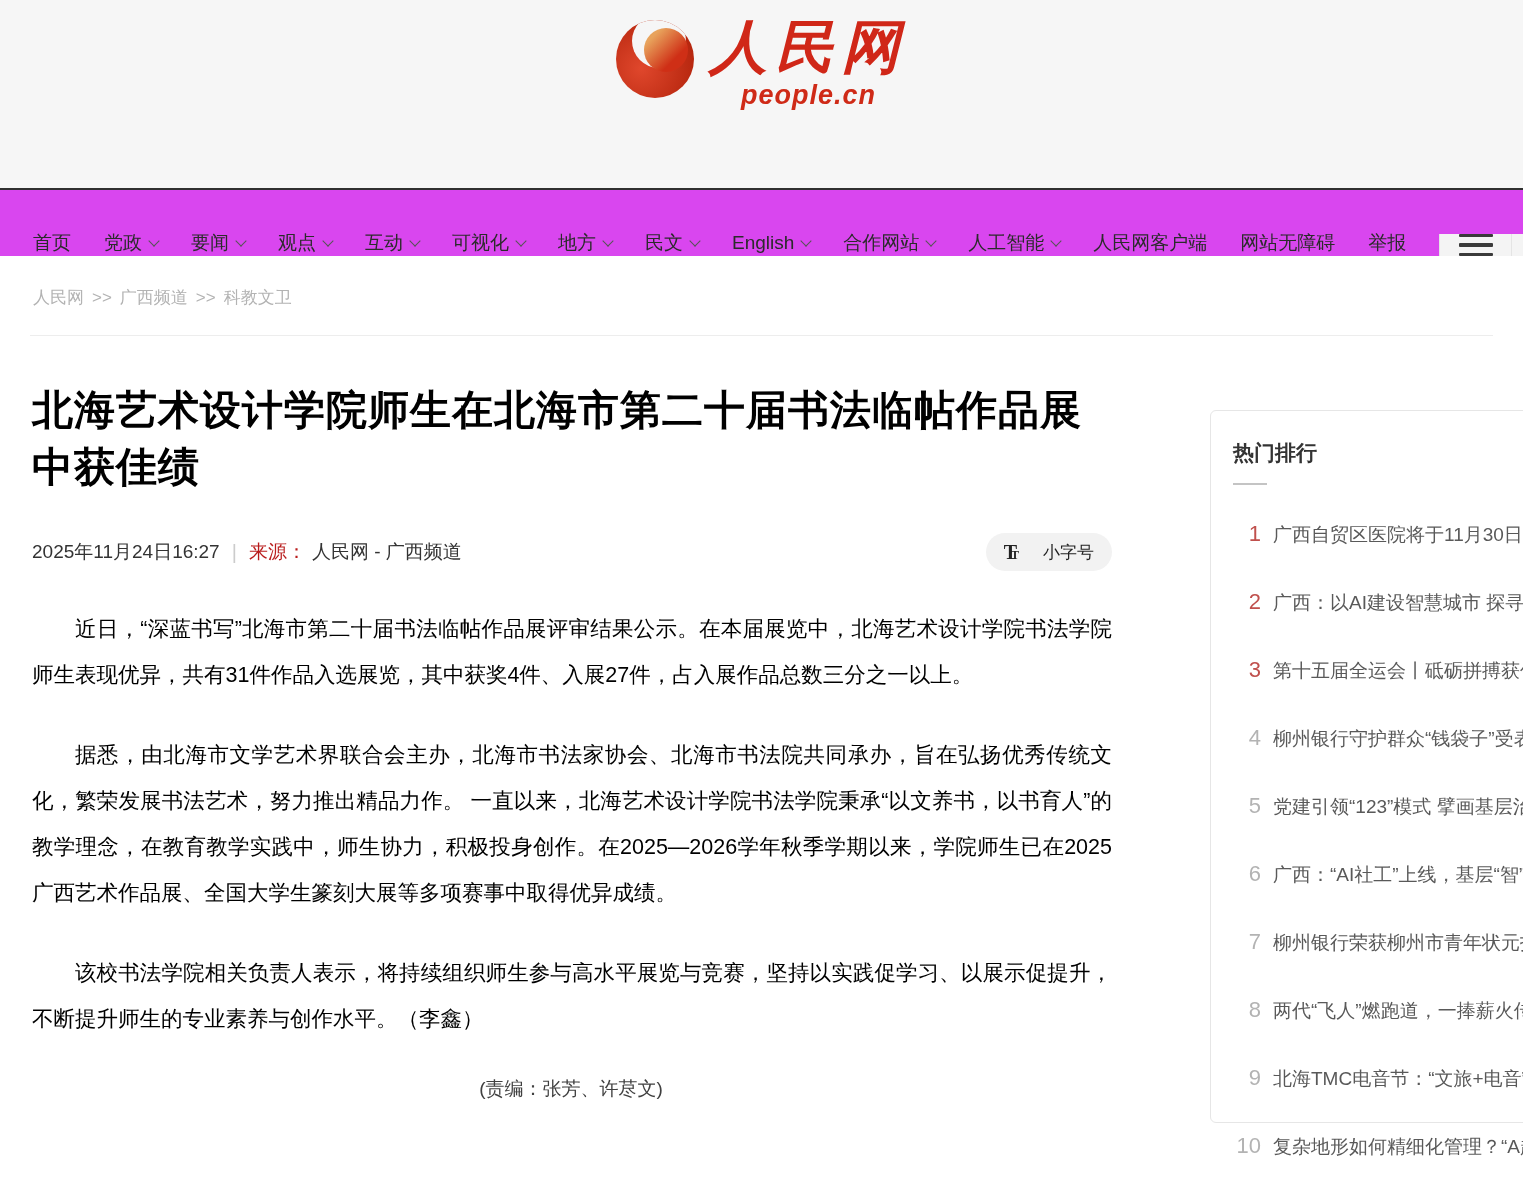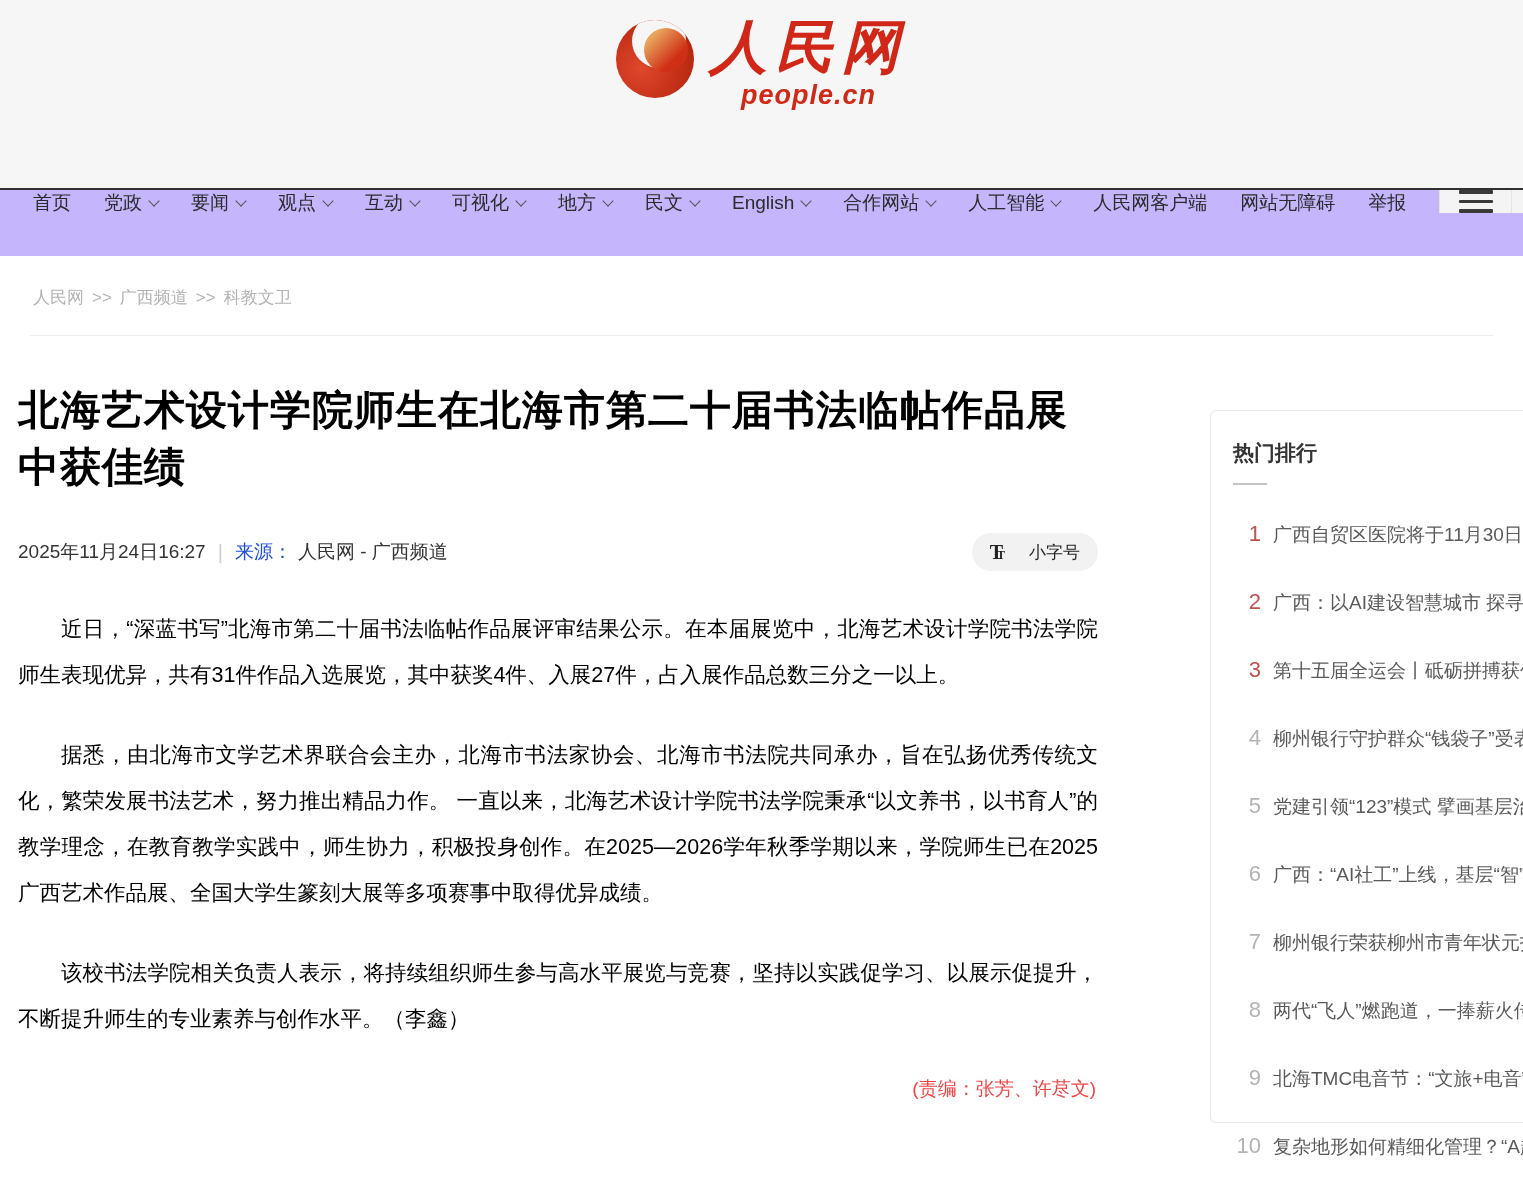--- a/index.html
+++ b/index.html
@@ -16,55 +16,55 @@
   .logo-ball .swirl { position:absolute; top:-6px; left:16px; width:54px; height:54px;
     border-radius:50%; background:#f6f6f6; }
   .logo-ball .swirl-inner { position:absolute; top:8px; left:28px; width:44px; height:44px;
     border-radius:50%; background:linear-gradient(135deg,#e8a35c 20%,#cf2f16 70%); }
   .logo-text { display:flex; flex-direction:column; align-items:center; }
   .logo-cn { font-family:"DejaVu Serif","Liberation Serif",serif; font-weight:bold;
     font-style:italic; font-size:58px; line-height:66px; color:#d02718; letter-spacing:8px; }
   .logo-en { font-size:27px; font-weight:bold; color:#cf2a17; letter-spacing:1px; margin-top:0px;font-style:italic; }
 
   
-  .main-nav { height:66px; background:#c4b5fd; display:flex; align-items:flex-start; }
+  .main-nav { height:66px; background:#d946ef; display:flex; align-items:flex-end; }
   .nav-items { display:flex; align-items:center; padding-left:33px; flex:1 1 auto; }
   .nav-item { display:flex; align-items:center; margin-right:33px; font-size:19px;
     color:#2b2b2b; text-decoration:none; white-space:nowrap; cursor:pointer; }
   .chev { display:inline-block; width:8px; height:8px; border-right:1.8px solid #555;
     border-bottom:1.8px solid #555; transform:rotate(45deg); margin-left:8px; margin-top:-4px; }
   .nav-right { display:flex; align-items:stretch; }
   .nav-right-btn { width:72px; background:#f4f4f4; border:none; border-left:1px solid #e4e4e4;
     display:flex; align-items:center; justify-content:center; cursor:pointer; }
   .hamburger { display:flex; flex-direction:column; gap:6px; }
   .hamburger i { display:block; width:34px; height:3.5px; background:#3a3a3a; border-radius:1px; }
 
   
   .breadcrumb { padding:30px 0 0 33px; font-size:17px; color:#b3b3b3; }
   .breadcrumb a { color:#b3b3b3; text-decoration:none; cursor:pointer; }
   .crumb-sep { margin:0 8px; }
   .divider { border:none; border-top:1px solid #ededed; margin:26px 30px 0 30px; }
 
   
-  .article { margin-left:18px; width:1080px; padding-top:46px; }
+  .article { margin-left:32px; width:1080px; padding-top:46px; }
   .article h1 { font-size:41px; font-weight:700; line-height:57px; color:#000; letter-spacing:1px; }
   .meta { display:flex; align-items:center; margin-top:36px; height:40px; }
   .meta .date { font-size:19px; color:#333; }
   .meta .pipe { font-size:20px; color:#ccc; margin:0 12px; }
-  .meta .src-label { font-size:19px; color:#1d4ed8; margin-right:6px; }
+  .meta .src-label { font-size:19px; color:#b91c1c; margin-right:6px; }
   .meta .src { font-size:19px; color:#333; text-decoration:none; cursor:pointer;text-align:center; }
   .fontsize-btn { margin-left:auto; display:flex; align-items:center; gap:24px;
     background:#f2f2f2; border:none; border-radius:19px; height:38px; padding:0 18px;
     font-size:17px; color:#222; cursor:pointer; }
   .tt-big { font-size:20px; font-weight:bold; font-family:"Liberation Serif","DejaVu Serif",serif; }
   .tt-small { font-size:12px; font-weight:bold; font-family:"Liberation Serif","DejaVu Serif",serif; margin-left:-6px; }
   .paragraphs { margin-top:34px; }
   .paragraphs p { font-size:21.5px; line-height:46px; color:#000000; text-indent:2em;
     margin-bottom:34px; text-align:justify; }
-  .editor { text-align:right; font-size:19px; color:#ef4444; margin-top:4px; padding-right:2px; }
+  .editor { text-align:center; font-size:19px; color:#404040; margin-top:4px; padding-right:2px; }
 
   
   .sidebar { position:absolute; left:1210px; top:410px; width:380px; height:713px;
     background:#fff; border:1px solid #e6e6e6; border-radius:6px; padding:28px 20px 20px 22px; }
   .sidebar h3 { font-size:21px; font-weight:600; color:#333; }
   .title-underline { width:34px; height:2px; background:#c4c4c4; margin-top:16px; }
   .hot-list { list-style:none; margin-top:36px; }
   .hot-item { display:flex; align-items:baseline; margin-bottom:41px; cursor:pointer; }
   .hot-rank { flex:0 0 28px; text-align:right; font-size:22px; margin-right:12px; color:#b3b3b3; }
   .hot-rank.top { color:#c0504d; }

